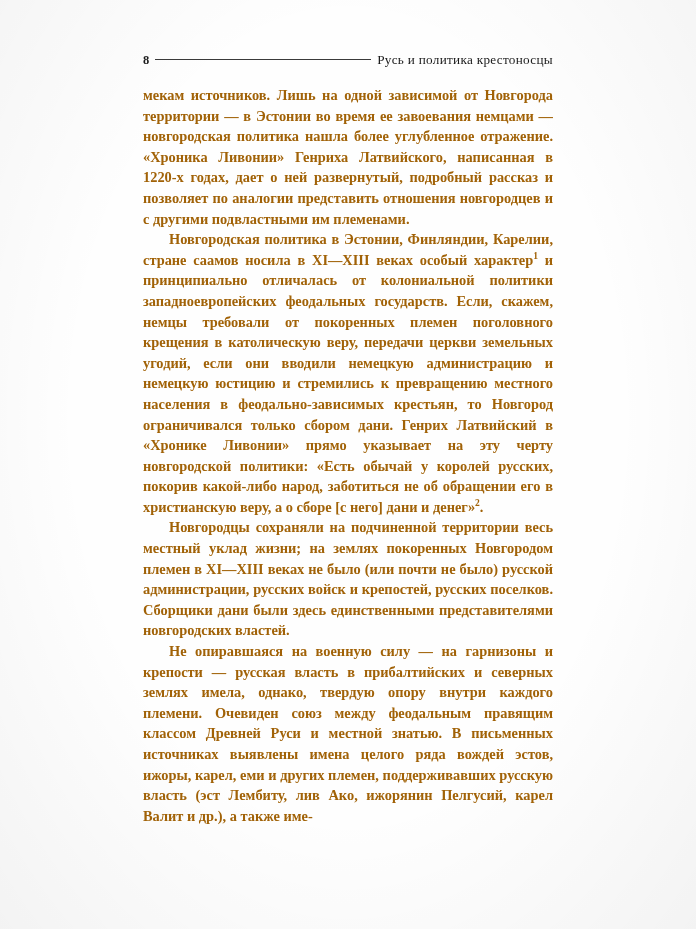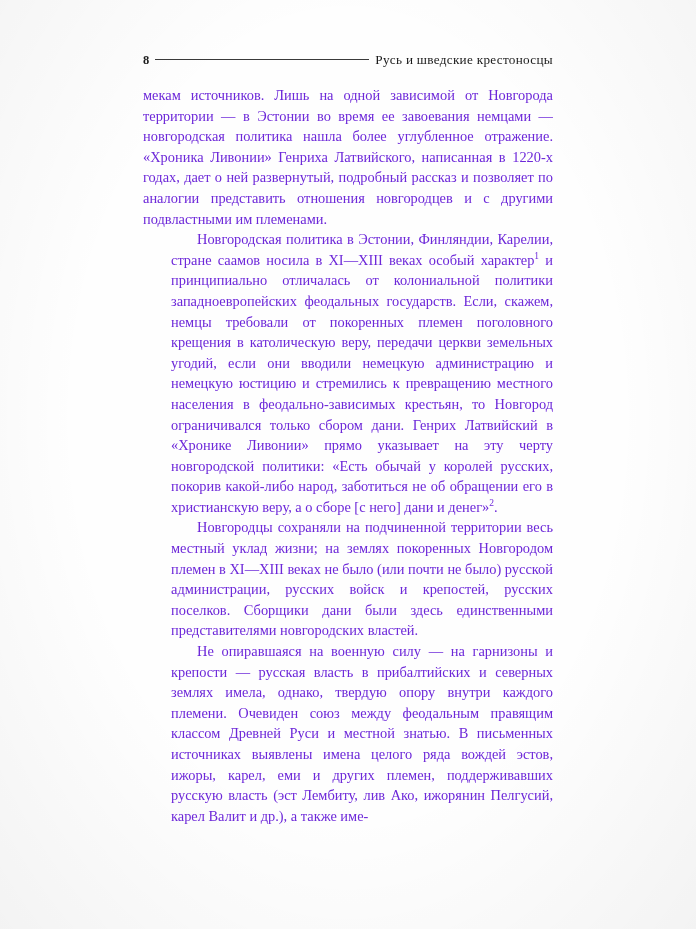--- a/index.html
+++ b/index.html
@@ -65,43 +65,43 @@
     font-size: 13.2px;
     color: #1a1a1a;
     letter-spacing: 0.3px;
   }
   p {
     margin: 0;
     font-size: 14.4px;
     line-height: 20.6px;
     text-align: justify;
     text-justify: inter-word;
-    color: #6d28d9;
+    color: #a16207;
     hyphens: manual;
+    font-weight: bold;
   }
   p.indent {
     text-indent: 26px;
-    margin-left: 28px;
   }
   sup {
     font-size: 9.5px;
     vertical-align: super;
     line-height: 0;
   }
 </style>
 </head>
 <body>
 
 <div class="page">
   <div class="text-block">
 
     <div class="running-head">
       <span class="folio">8</span>
       <span class="head-rule"></span>
-      <span class="head-title">Русь и шведские крестоносцы</span>
+      <span class="head-title">Русь и политика крестоносцы</span>
     </div>
 
     <p>мекам источников. Лишь на одной зависимой от Новгорода территории — в Эстонии во время ее завоевания немцами — новгородская политика нашла более углубленное отражение. «Хроника Ливонии» Генриха Латвийского, написанная в 1220-х годах, дает о ней развернутый, подробный рассказ и позволяет по аналогии представить отношения новгородцев и с другими подвластными им племенами.</p>
 
     <p class="indent"><span>Новгородская политика в Эстонии, Финляндии, Карелии, стране саамов носила в XI—XIII веках особый характер</span><sup>1</sup><span> и принципиально отличалась от колониальной политики западноевропейских феодальных государств. Если, скажем, немцы требовали от покоренных племен поголовного крещения в католическую веру, передачи церкви земельных угодий, если они вводили немецкую администрацию и немецкую юстицию и стремились к превращению местного населения в феодально-зависимых крестьян, то Новгород ограничивался только сбором дани. Генрих Латвийский в «Хронике Ливонии» прямо указывает на эту черту новгородской политики: «Есть обычай у королей русских, покорив какой-либо народ, заботиться не об обращении его в христианскую веру, а о сборе [с него] дани и денег»</span><sup>2</sup><span>.</span></p>
 
     <p class="indent">Новгородцы сохраняли на подчиненной территории весь местный уклад жизни; на землях покоренных Новгородом племен в XI—XIII веках не было (или почти не было) русской администрации, русских войск и крепостей, русских поселков. Сборщики дани были здесь единственными представителями новгородских властей.</p>
 
 
     <p class="indent">Не опиравшаяся на военную силу — на гарнизоны и крепости — русская власть в прибалтийских и северных землях имела, однако, твердую опору внутри каждого племени. Очевиден союз между феодальным правящим классом Древней Руси и местной знатью. В письменных источниках выявлены имена целого ряда вождей эстов, ижоры, карел, еми и других племен, поддерживавших русскую власть (эст Лембиту, лив Ако, ижорянин Пелгусий, карел Валит и др.), а также име-</p>

